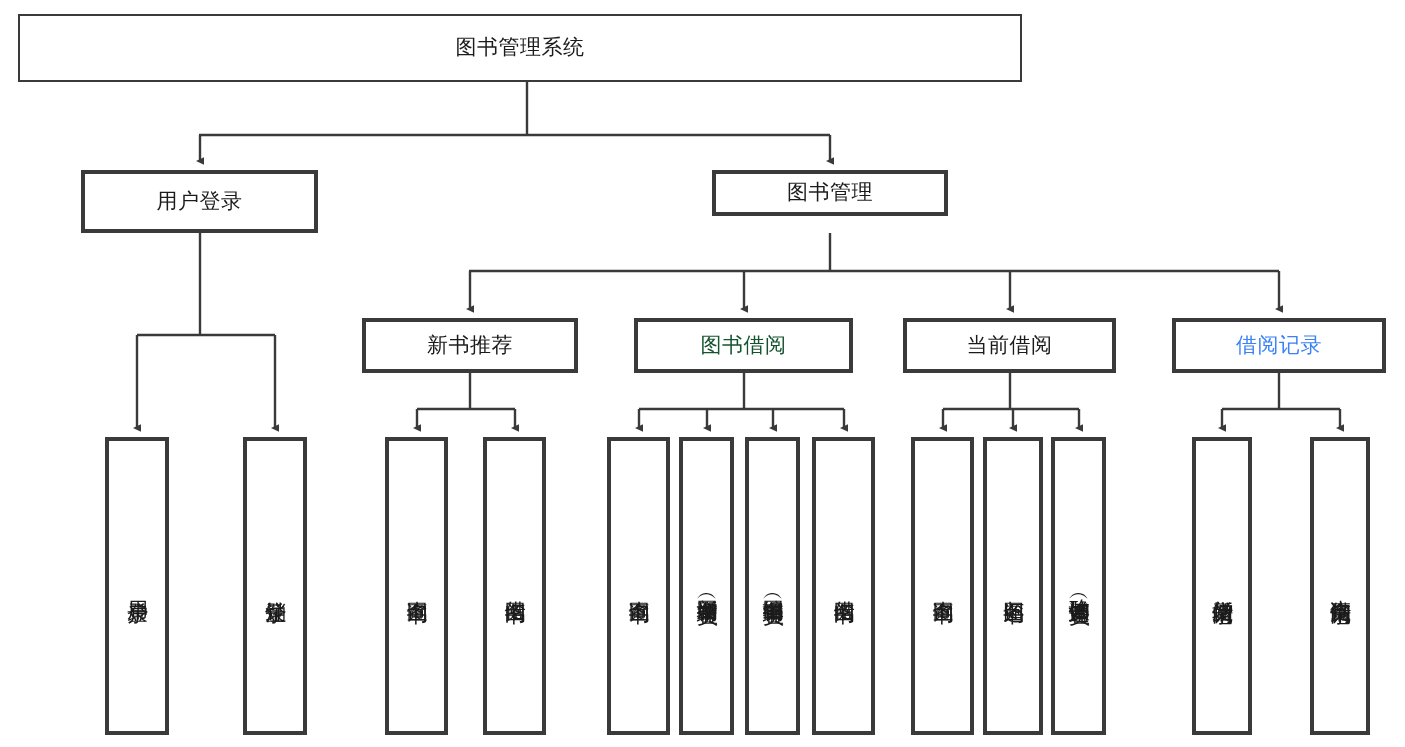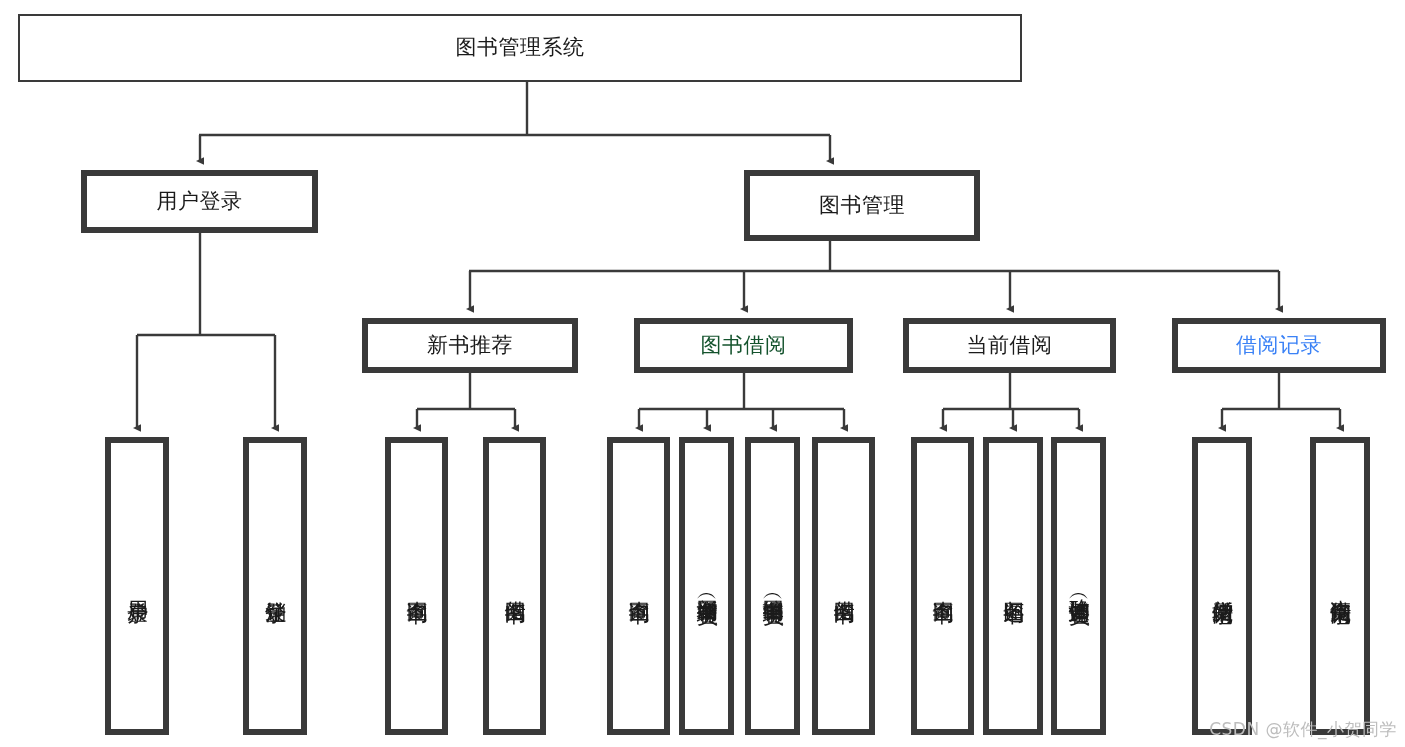--- a/index.html
+++ b/index.html
@@ -22,21 +22,21 @@
     position: absolute;
     left: 0;
     top: 0;
     width: 1405px;
     height: 747px;
   }
   .node-box {
     position: absolute;
     box-sizing: border-box;
     background: #ffffff;
-    border: 6px solid #ec4899;
+    border: 4px solid #ec4899;
     display: flex;
     align-items: center;
     justify-content: center;
     overflow: hidden;
   }
   .node-box.level-root {
     border-width: 2px;
   }
   .node-label-h {
     font-size: 21px;
@@ -121,21 +121,21 @@
       </g>
   </svg>
 
   <div id="nodes-layer">
       <div class="node-box level-root" style="left: 18px; top: 14px; width: 1004px; height: 68px; border-color: rgb(58, 58, 58);">
         <span class="node-label-h" style="color: rgb(27, 27, 27);">图书管理系统</span>
       </div>
       <div class="node-box" style="left: 81px; top: 170px; width: 237px; height: 63px; border-color: rgb(58, 58, 58);">
         <span class="node-label-h" style="color: rgb(27, 27, 27);">用户登录</span>
       </div>
-      <div class="node-box" style="left: 712px; top: 170px; width: 236px; height: 71px; border-color: rgb(58, 58, 58); margin-left: 32px;">
+      <div class="node-box" style="left: 712px; top: 170px; width: 236px; height: 46px; border-color: rgb(58, 58, 58);">
         <span class="node-label-h" style="color: rgb(27, 27, 27);">图书管理</span>
       </div>
       <div class="node-box" style="left: 362px; top: 318px; width: 216px; height: 55px; border-color: rgb(58, 58, 58);">
         <span class="node-label-h" style="color: rgb(27, 27, 27);">新书推荐</span>
       </div>
       <div class="node-box" style="left: 634px; top: 318px; width: 219px; height: 55px; border-color: rgb(58, 58, 58);">
         <span class="node-label-h" style="color: #14532d;">图书借阅</span>
       </div>
       <div class="node-box" style="left: 903px; top: 318px; width: 213px; height: 55px; border-color: rgb(58, 58, 58);">
         <span class="node-label-h" style="color: rgb(27, 27, 27);">当前借阅</span>
@@ -177,14 +177,13 @@
         <span class="node-label-v" style="color: rgb(27, 27, 27);">确认归还（管理员）</span>
       </div>
       <div class="node-box leaf" style="left: 1192px; top: 437px; width: 60px; height: 298px; border-color: rgb(58, 58, 58);">
         <span class="node-label-v" style="color: rgb(27, 27, 27);">新增借阅记录</span>
       </div>
       <div class="node-box leaf" style="left: 1310px; top: 437px; width: 60px; height: 298px; border-color: rgb(58, 58, 58);">
         <span class="node-label-v" style="color: rgb(27, 27, 27);">查询借阅记录</span>
       </div>
     </div>
 
-  <div class="watermark">CSDN @软件_小贺同学</div>
 </div>
 
 </body></html>

